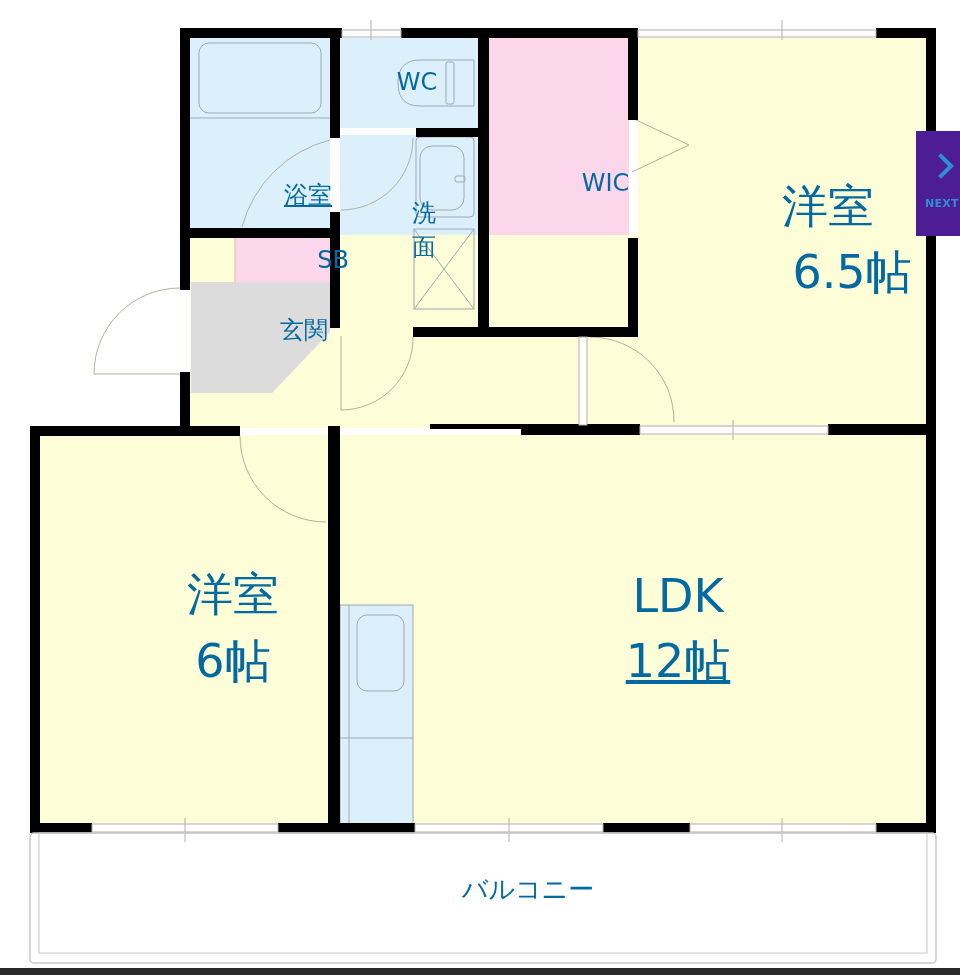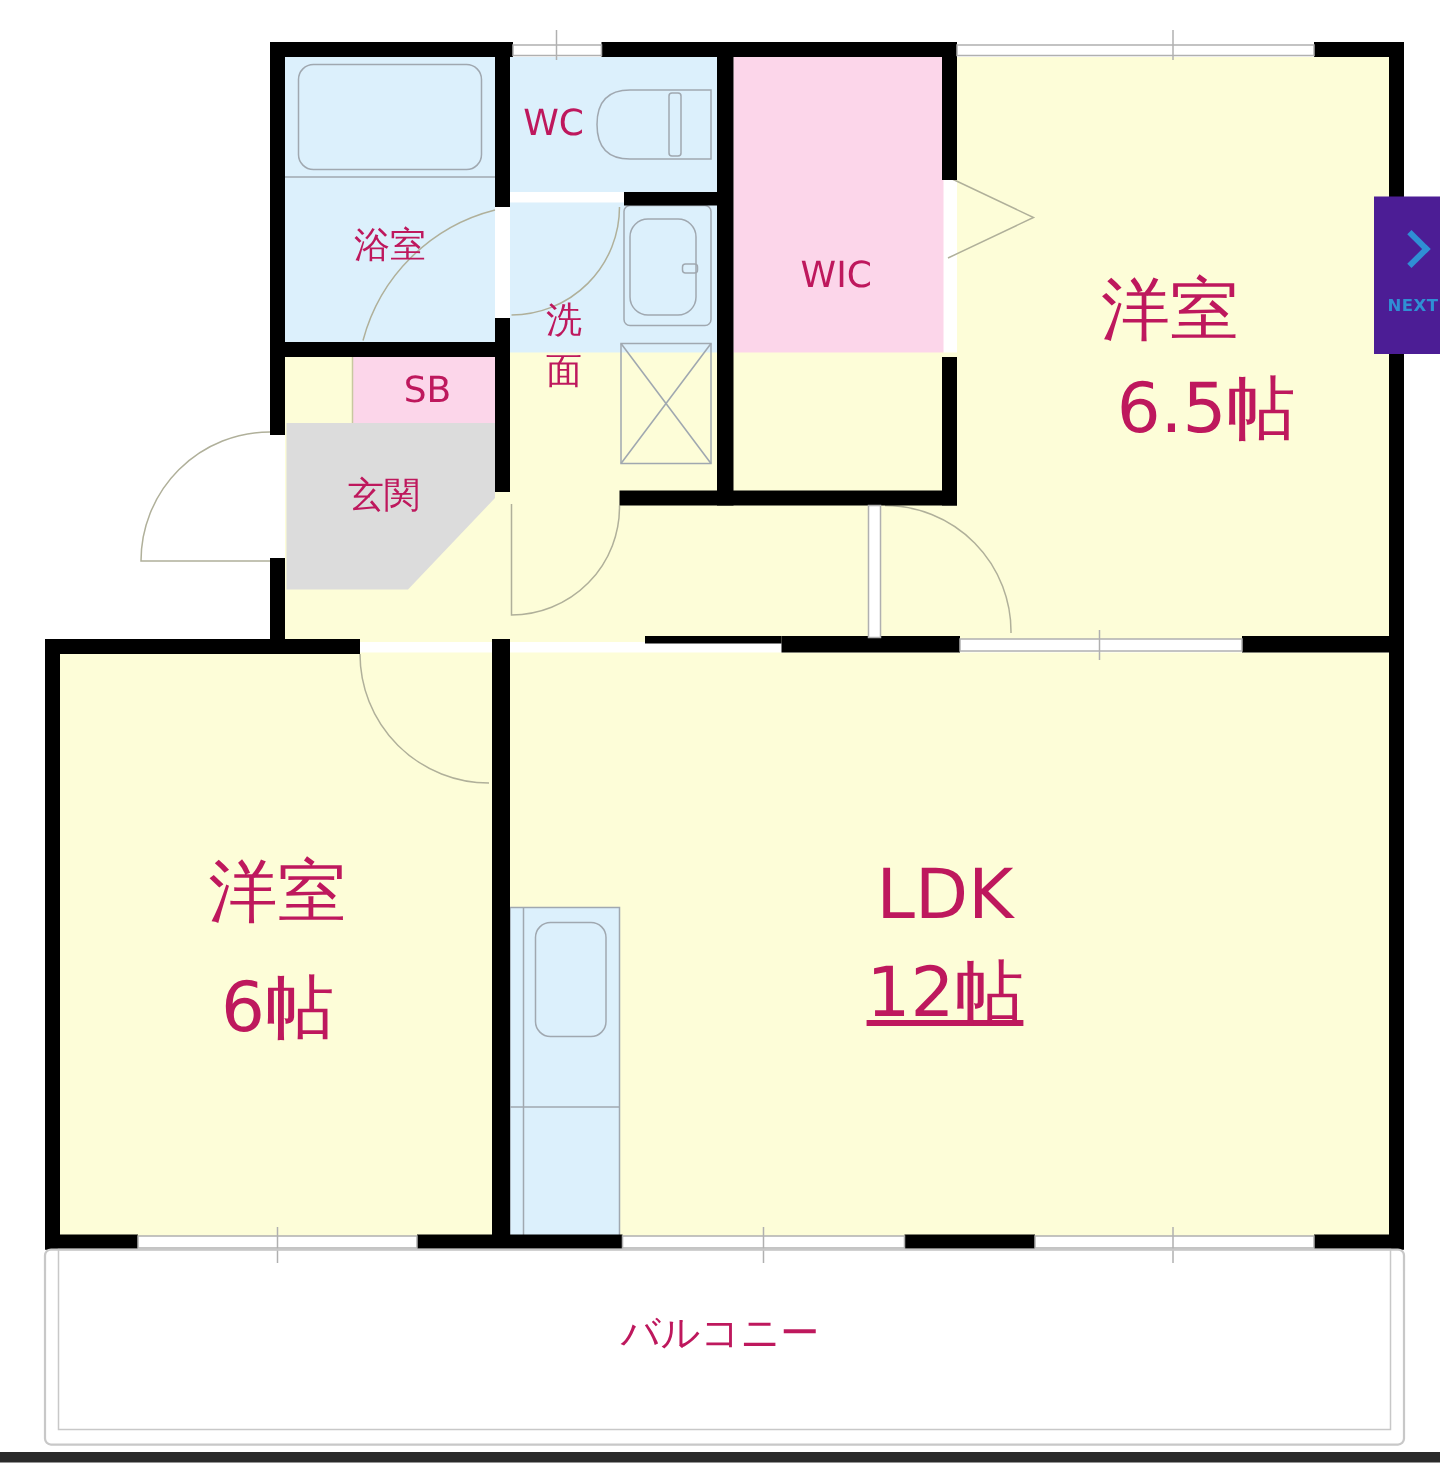--- a/index.html
+++ b/index.html
@@ -1,18 +1,18 @@
 <!DOCTYPE html>
 <html><head>
 <meta charset="utf-8">
 <style>
   html, body { margin: 0; padding: 0; background: #ffffff; }
   body { width: 960px; height: 975px; position: relative; overflow: hidden; font-family: "DejaVu Sans", "Liberation Sans", sans-serif; }
   #plan { position: absolute; left: 0; top: 0; width: 960px; height: 975px; }
-  .label { position: absolute; color: #be185d; font-family: "DejaVu Sans", "Liberation Sans", sans-serif; text-align: center; white-space: nowrap; line-height: 1.05; }
+  .label { position: absolute; color: #0369a1; font-family: "DejaVu Sans", "Liberation Sans", sans-serif; text-align: center; white-space: nowrap; line-height: 1.05; padding-left: 48px; }
   .lbl-sm { font-size: 24px; }
   .lbl-md { font-size: 26px; }
   .lbl-lg { font-size: 46px; }
   .next-btn { position: absolute; left: 916px; top: 131px; width: 44px; height: 105px; background: #4c1d95; cursor: pointer; }
   .next-chev { position: absolute; left: 16px; top: 26px; width: 14px; height: 14px; border-right: 4px solid #2f8fd4; border-top: 4px solid #2f8fd4; transform: rotate(45deg); }
   .next-text { position: absolute; left: 9px; top: 66px; font-size: 11px; font-weight: bold; color: #2f8fd4; letter-spacing: 0.3px; }
   .bottom-strip { position: absolute; left: 0; top: 968px; width: 960px; height: 7px; background: #2a2a2a; }
 </style>
 </head>
 <body>
@@ -135,31 +135,31 @@
 
     <rect x="579" y="337" width="8" height="88"></rect>
   </g>
 
   <g fill="none" stroke="#c8c8c8">
     <rect x="30" y="833" width="906" height="130" rx="4" stroke-width="1.5"></rect>
     <rect x="39" y="833" width="888" height="120" stroke-width="1"></rect>
   </g>
 </svg>
 
-<div class="label lbl-sm" style="left:215px; top:151px; width:90px;">浴室</div>
+<div class="label lbl-sm" style="left:215px; top:183px; width:90px;text-decoration:underline;">浴室</div>
 <div class="label lbl-sm" style="left:340px; top:70px; width:58px;">WC</div>
 <div class="label lbl-sm" style="left:356px; top:201px; width:40px;">洗</div>
 <div class="label lbl-sm" style="left:356px; top:235px; width:40px;">面</div>
 <div class="label lbl-sm" style="left:500px; top:171px; width:115px;">WIC</div>
 <div class="label lbl-lg" style="left:690px; top:182px; width:180px;">洋室</div>
 <div class="label lbl-lg" style="left:714px; top:248px; width:180px;">6.5帖</div>
 <div class="label lbl-sm" style="left:255px; top:248px; width:60px;">SB</div>
 <div class="label lbl-sm" style="left:216px; top:318px; width:80px;">玄関</div>
 <div class="label lbl-lg" style="left:95px; top:570px; width:180px;">洋室</div>
-<div class="label lbl-lg" style="left:95px; top:637px; width:180px;margin-top:10px;">6帖</div>
+<div class="label lbl-lg" style="left:95px; top:637px; width:180px;">6帖</div>
 <div class="label lbl-lg" style="left:540px; top:572px; width:180px;">LDK</div>
 <div class="label lbl-lg" style="left:540px; top:637px; width:180px;text-decoration:underline;">12帖</div>
 <div class="label lbl-md" style="left:380px; top:876px; width:200px;">バルコニー</div>
 
 <div class="next-btn">
   <span class="next-chev"></span>
   <span class="next-text">NEXT</span>
 </div>
 
 <div class="bottom-strip"></div>

